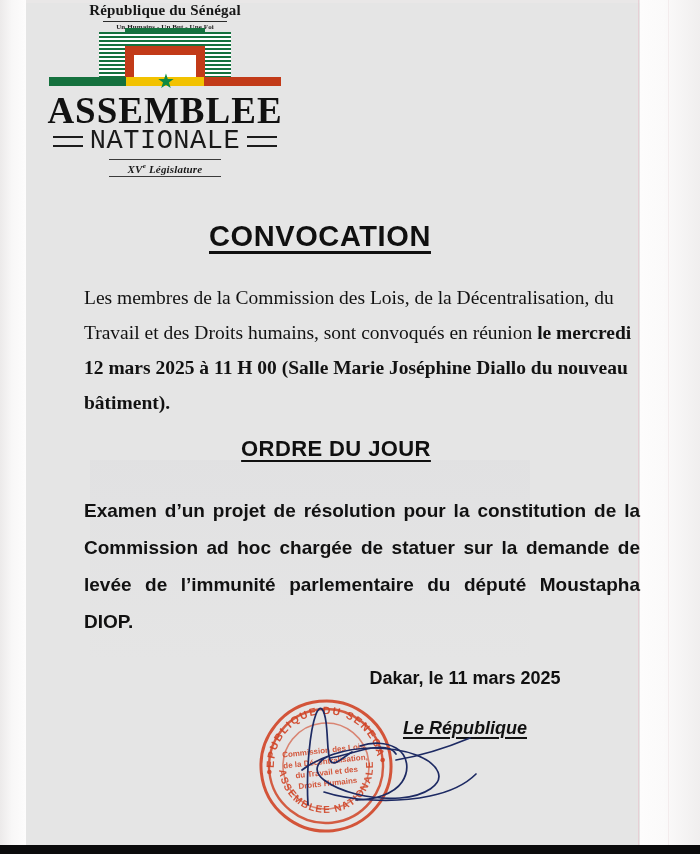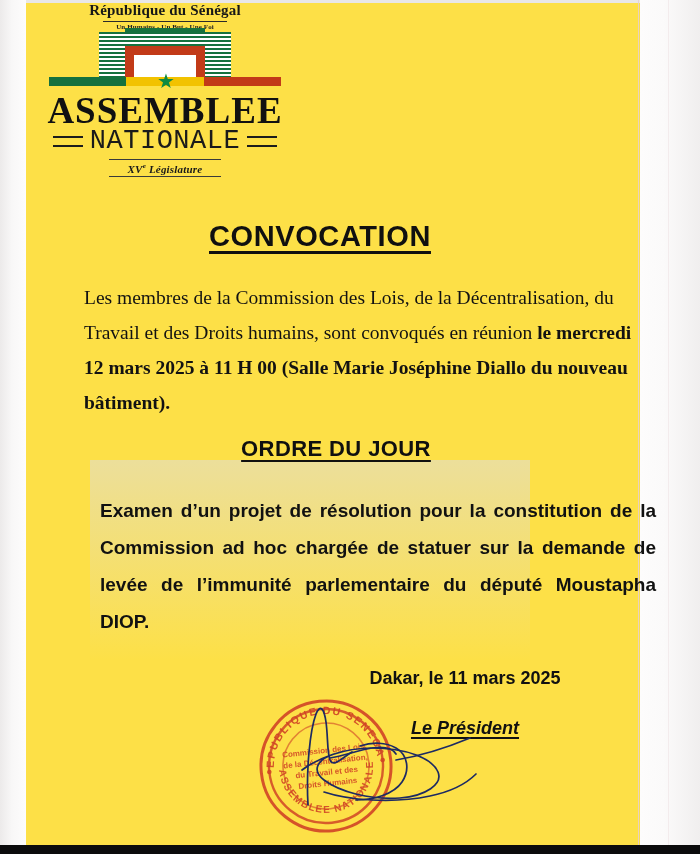--- a/index.html
+++ b/index.html
@@ -7,21 +7,21 @@
     padding: 0;
     background: #ffffff;
   }
   body {
     font-family: "Liberation Serif", serif;
   }
   .page {
     position: relative;
     width: 700px;
     height: 854px;
-    background: #fde047;
+    background: #e5e5e5;
     overflow: hidden;
   }
   
   .scan-shade-left {
     position: absolute;
     left: 0; top: 0;
     width: 26px; height: 100%;
     background: linear-gradient(to right, #eceaea 0%, #f8f7f7 45%, #fdfcfc 100%);
     pointer-events: none;
   }
@@ -226,21 +226,21 @@
     font-family: "Liberation Sans", sans-serif;
     font-weight: bold;
     font-size: 22px;
     letter-spacing: .4px;
     color: #101010;
   }
   .agenda-title .u { text-decoration-thickness: 2px; text-underline-offset: 4px; }
 
   .para-agenda {
     position: absolute;
-    left: 100px; top: 492px;
+    left: 84px; top: 492px;
     width: 556px;
     font-family: "Liberation Sans", sans-serif;
     font-weight: bold;
     font-size: 19px;
     line-height: 37px;
     color: #111;
     text-align: justify;
   }
 
   .place-date {
@@ -357,21 +357,21 @@
   </div>
 
   <div class="agenda-title">
     <span class="u">ORDRE DU JOUR</span>
   </div>
 
   <div class="para-agenda">Examen d’un projet de résolution pour la constitution de la Commission ad hoc chargée de statuer sur la demande de levée de l’immunité parlementaire du député Moustapha DIOP.</div>
 
   <div class="place-date">Dakar, le 11 mars 2025</div>
   <div class="signer-role">
-    <span class="u">Le Président</span>
+    <span class="u">Le République</span>
   </div>
 
   <div class="stamp">
     <svg width="136" height="136" viewBox="0 0 136 136" xmlns="http://www.w3.org/2000/svg">
       <defs>
         <path id="arcTop" d="M 16,68 A 52,52 0 0 1 120,68"></path>
         <path id="arcBot" d="M 21,68 A 47,47 0 0 0 115,68"></path>
       </defs>
       <circle cx="68" cy="68" r="65" fill="none" stroke="#d04426" stroke-width="3" opacity=".9"></circle>
       <circle cx="68" cy="68" r="57" fill="none" stroke="#d04426" stroke-width="2.4" opacity=".85"></circle>

